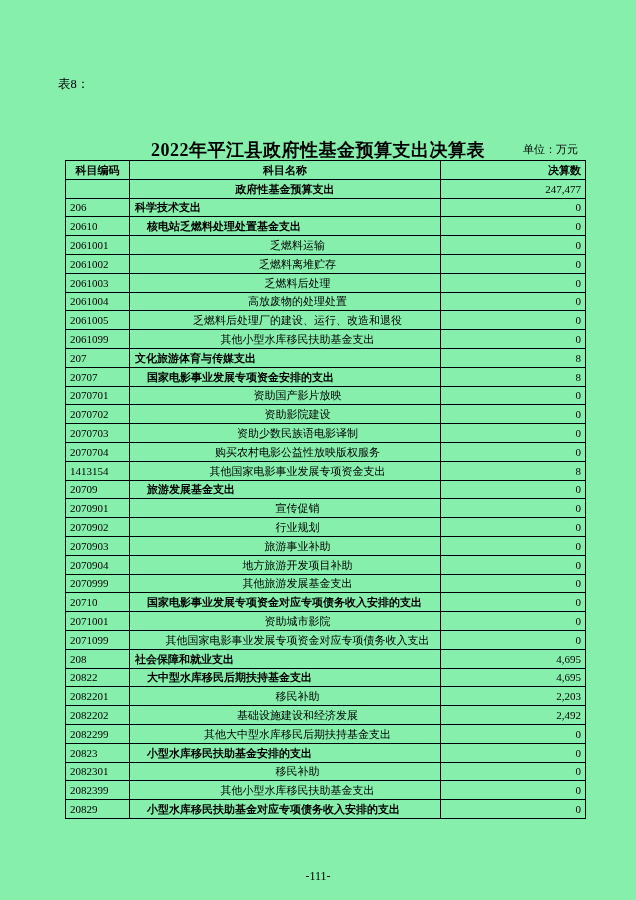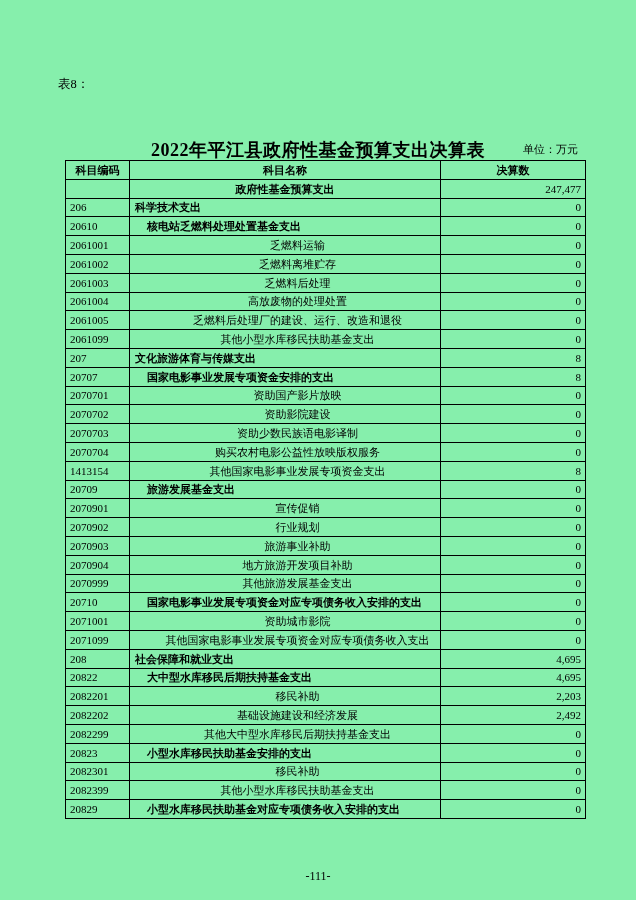--- a/index.html
+++ b/index.html
@@ -12,21 +12,21 @@
   table.budget { position:absolute; left:65px; top:160px; width:520px; border-collapse:collapse; table-layout:fixed; }
   table.budget th, table.budget td {
     border:1px solid #000; font-size:11px; padding:0 4px; height:18.8px;
     line-height:1.1; overflow:hidden; white-space:nowrap; vertical-align:middle;
   }
   table.budget th { font-weight:bold; }
   col.c-code { width:64px; }
   col.c-name { width:311px; }
   col.c-value { width:145px; }
   th.h-code, th.h-name { text-align:center; }
-  th.h-value { text-align:center; padding-right:26px; }
+  th.h-value { text-align:right; padding-right:26px; }
   td.col-code { text-align:left; padding-left:5px; }
   td.col-name { text-align:left; }
   td.col-value { text-align:right; padding-right:5px; }
   tr.row-total td.col-name { text-align:center; font-weight:bold; }
   tr.row-l1 td.col-name { font-weight:bold; padding-left:5px;margin-left:36px; }
   tr.row-l2 td.col-name { font-weight:bold; padding-left:17px; }
   tr.row-l3 td.col-name { padding-left:29px;text-align:center; }
   .page-number { position:absolute; left:0; width:636px; top:869px; text-align:center; font-size:12px; }
 </style>
 </head>

